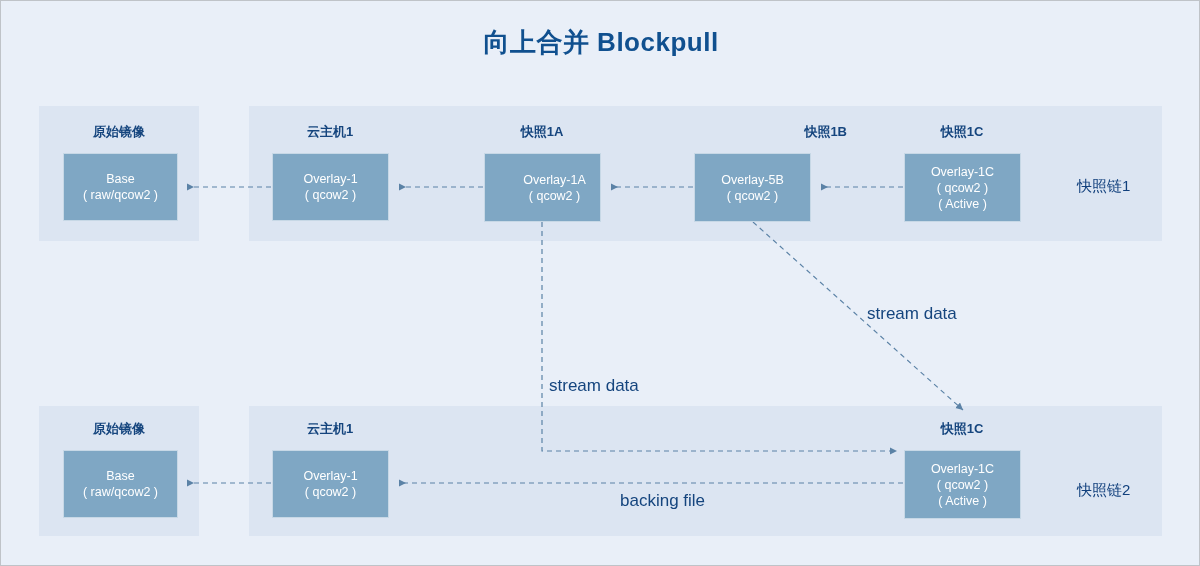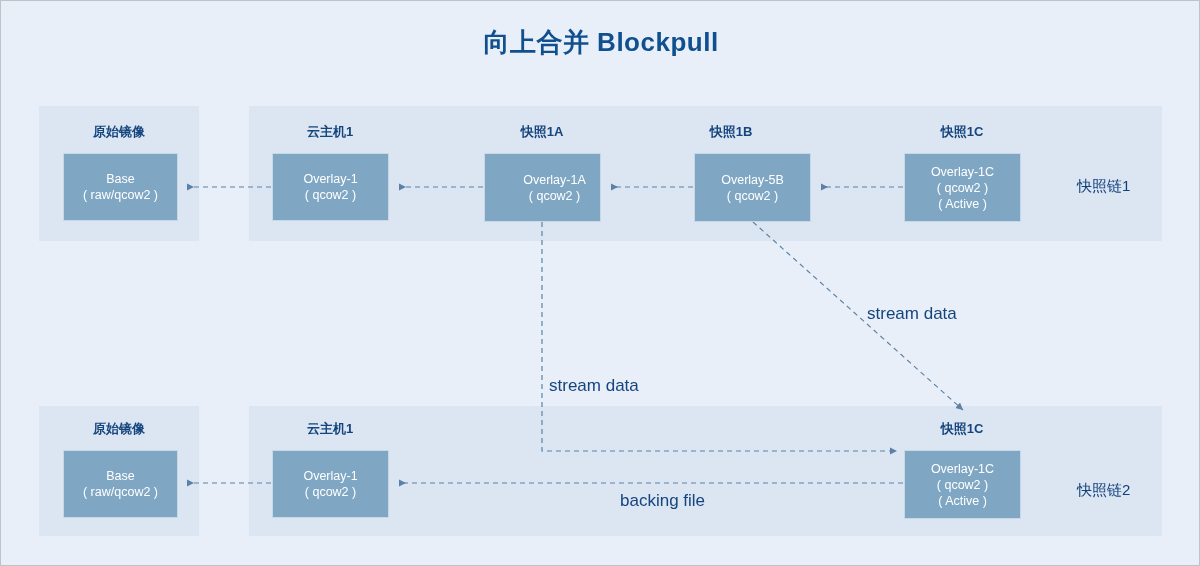--- a/index.html
+++ b/index.html
@@ -136,21 +136,21 @@
     </g>
 
     <g stroke="#5b82a6" stroke-width="1.2" stroke-dasharray="5,4" fill="none">
       <line x1="752" y1="221" x2="962" y2="409" marker-end="url(#arrR)"></line>
     </g>
   </svg>
 
   <div class="caption" style="left:38px; top:122px; width:160px;">原始镜像</div>
   <div class="caption" style="left:259px; top:122px; width:140px;">云主机1</div>
   <div class="caption" style="left:471px; top:122px; width:140px;">快照1A</div>
-  <div class="caption" style="left:660px; top:122px; width:140px;">快照1B</div>
+  <div class="caption" style="left:706px; top:122px; width:140px;text-align:right;">快照1B</div>
   <div class="caption" style="left:891px; top:122px; width:140px;">快照1C</div>
 
   <div class="node" style="left:62px; top:152px; width:115px; height:68px;">
     <span class="ln">Base</span>
     <span class="ln">( raw/qcow2 )</span>
   </div>
 
   <div class="node" style="left:271px; top:152px; width:117px; height:68px;">
     <span class="ln">Overlay-1</span>
     <span class="ln">( qcow2 )</span>

